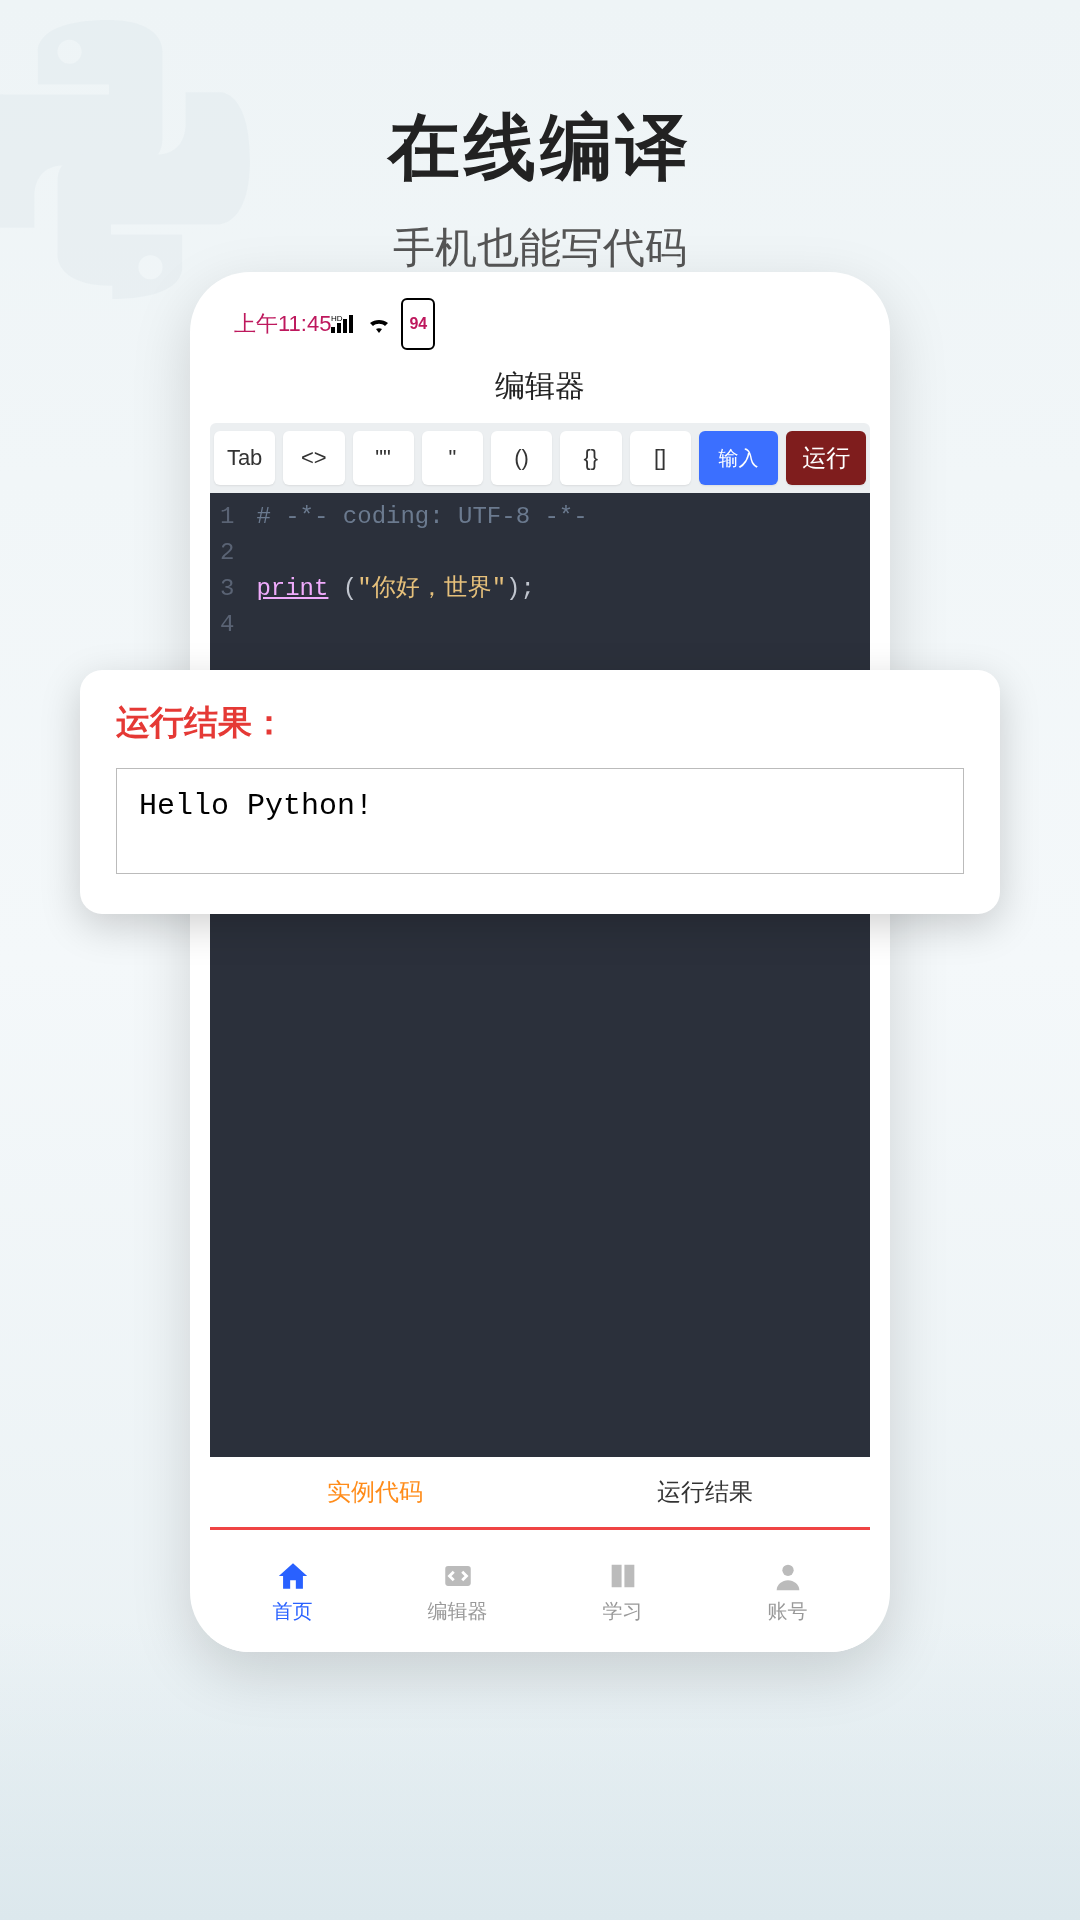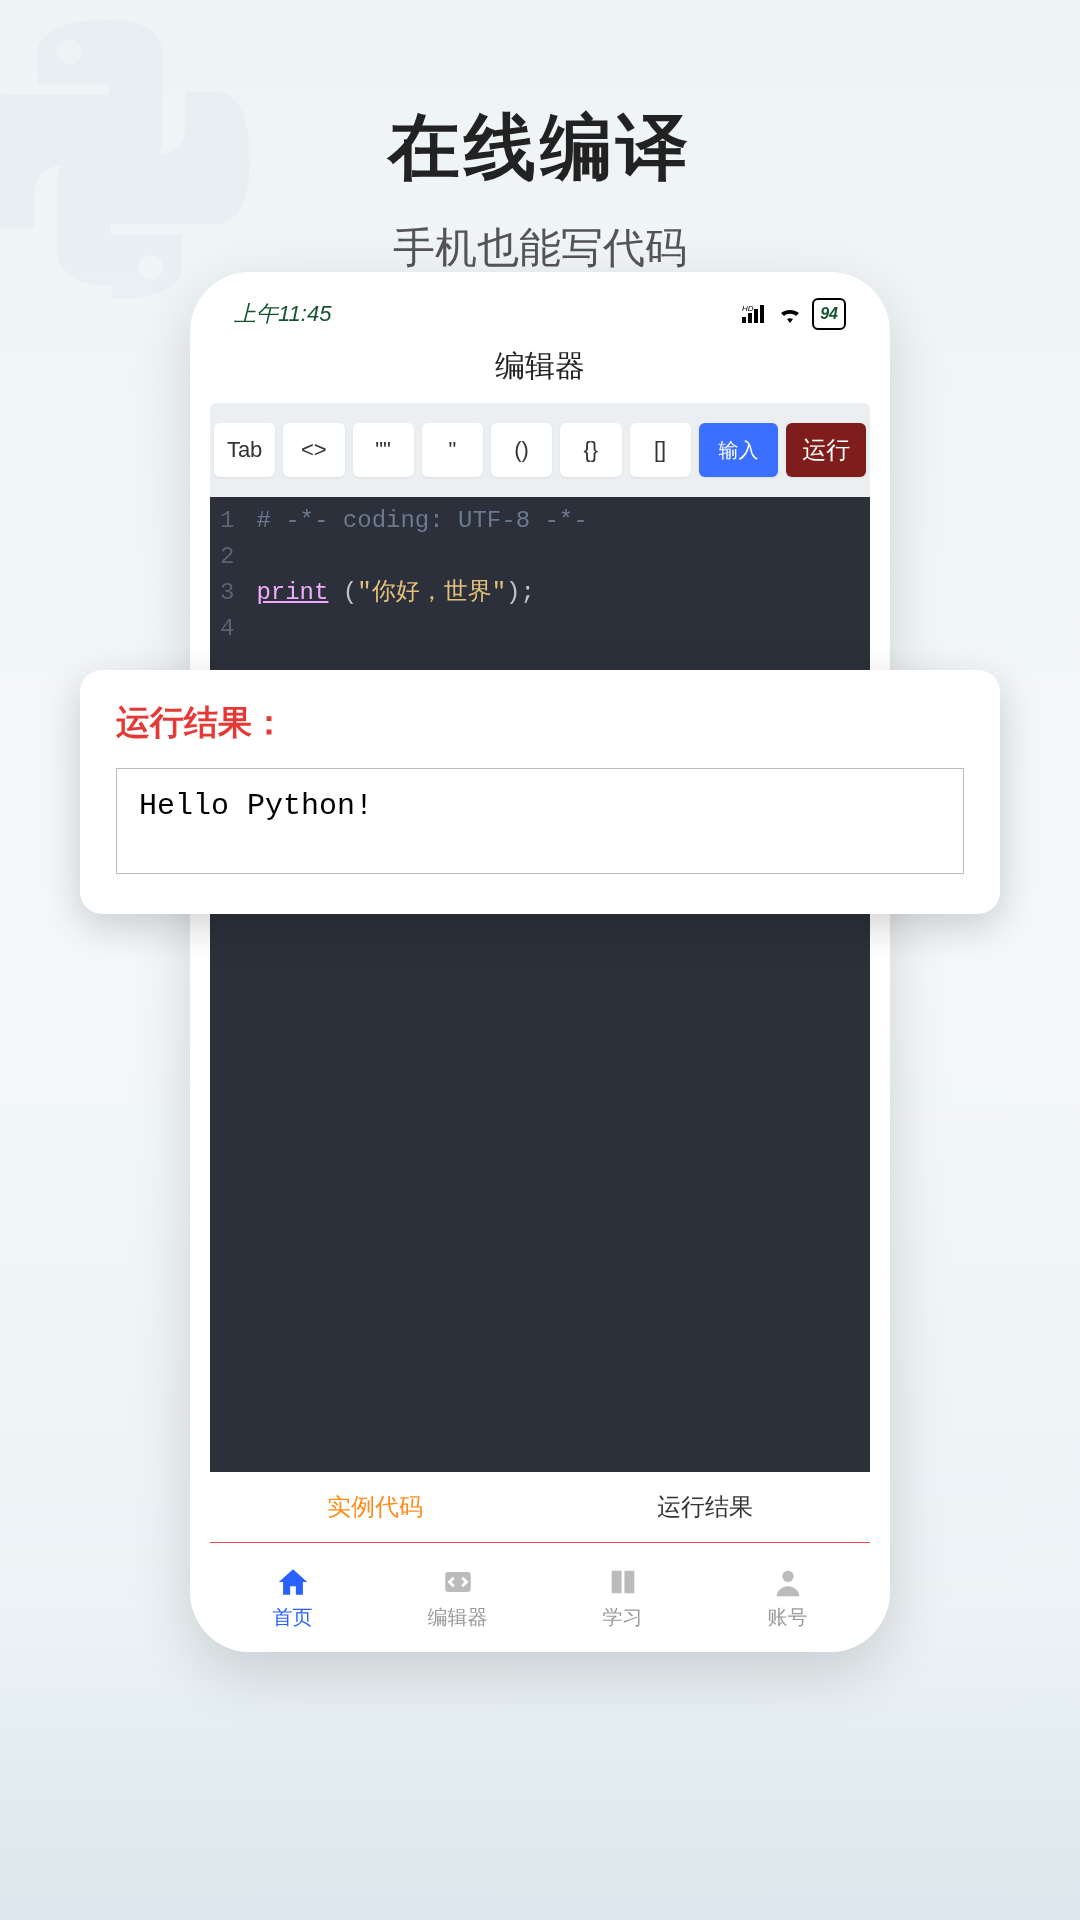--- a/index.html
+++ b/index.html
@@ -53,48 +53,46 @@
       background: #fff;
       border-radius: 60px;
       box-shadow: 0 20px 60px rgba(0,0,0,0.15);
       overflow: hidden;
       padding: 18px 20px 0 20px;
       display: flex;
       flex-direction: column;
     }
     .status-bar {
       display: flex;
-      justify-content: space-between;
       align-items: center;
       padding: 8px 24px 4px 24px;
       font-size: 22px;
-      color: #14532d;
+      color: #be185d;
       font-weight: 500;
-      font-style: italic;
     }
     .status-right { display: flex; align-items: center; gap: 10px; }
     .status-icon { display: inline-flex; align-items: center; }
     .battery-box {
       border: 2px solid #000;
       border-radius: 6px;
-      padding: 5px 6px;
+      padding: 15px 6px;
       font-size: 16px;
       font-weight: 600;
     }
     .app-title-bar {
       text-align: center;
       padding: 12px 0 16px 0;
       font-size: 30px;
       color: #222;
       font-weight: 500;
     }
     .toolbar {
       display: flex;
       gap: 8px;
-      padding: 20px 4px;
+      padding: 8px 4px;
       background: #eceff1;
       border-radius: 6px 6px 0 0;
     }
     .tool-btn {
       flex: 1;
       background: #fff;
       border: none;
       border-radius: 6px;
       height: 54px;
       font-size: 22px;
@@ -167,22 +165,22 @@
       display: flex;
       align-items: center;
       justify-content: center;
       font-size: 24px;
       color: #333;
     }
     .sub-tab.active { color: #ff8c1a; font-weight: 500; }
     .bottom-nav {
       display: flex;
       background: #fff;
-      height: 110px;
-      border-top: 1px solid #ef4444;
+      height: 125px;
+      border-top: 3px solid #ef4444;
     }
     .nav-item {
       flex: 1;
       display: flex;
       flex-direction: column;
       align-items: center;
       justify-content: center;
       gap: 4px;
       color: #999;
       font-size: 20px;

